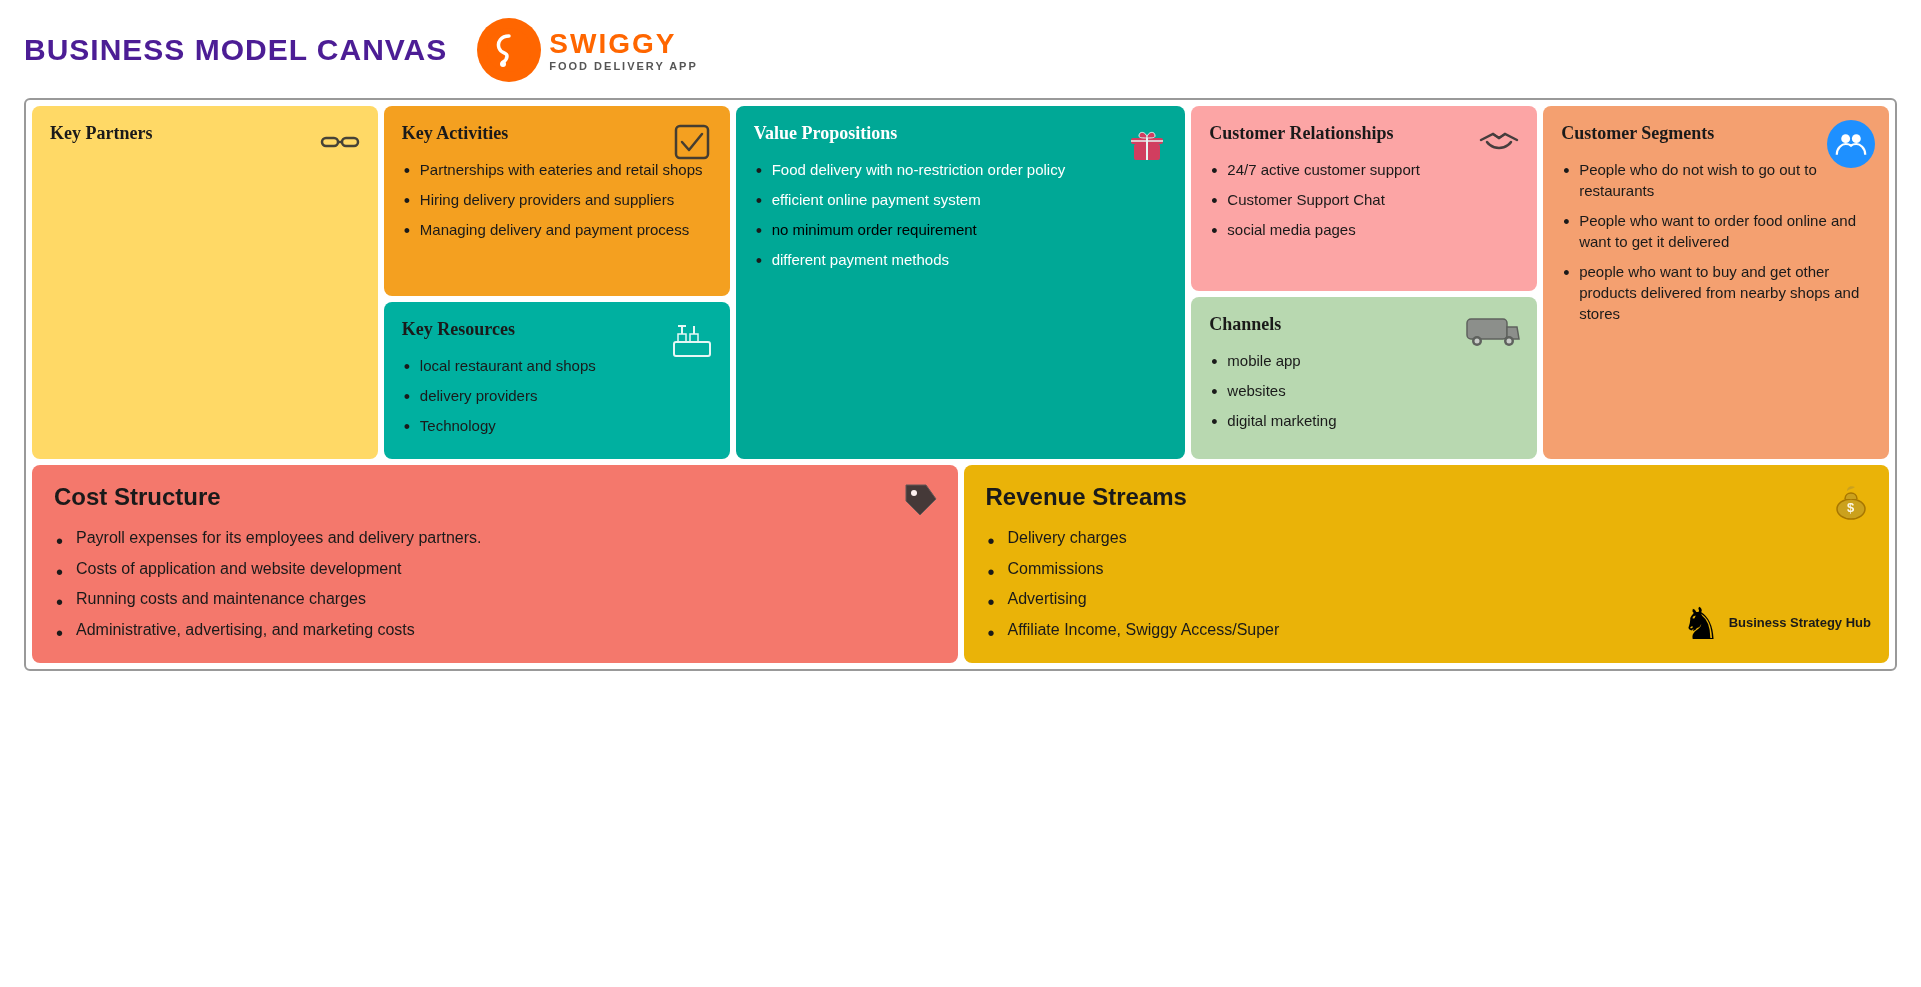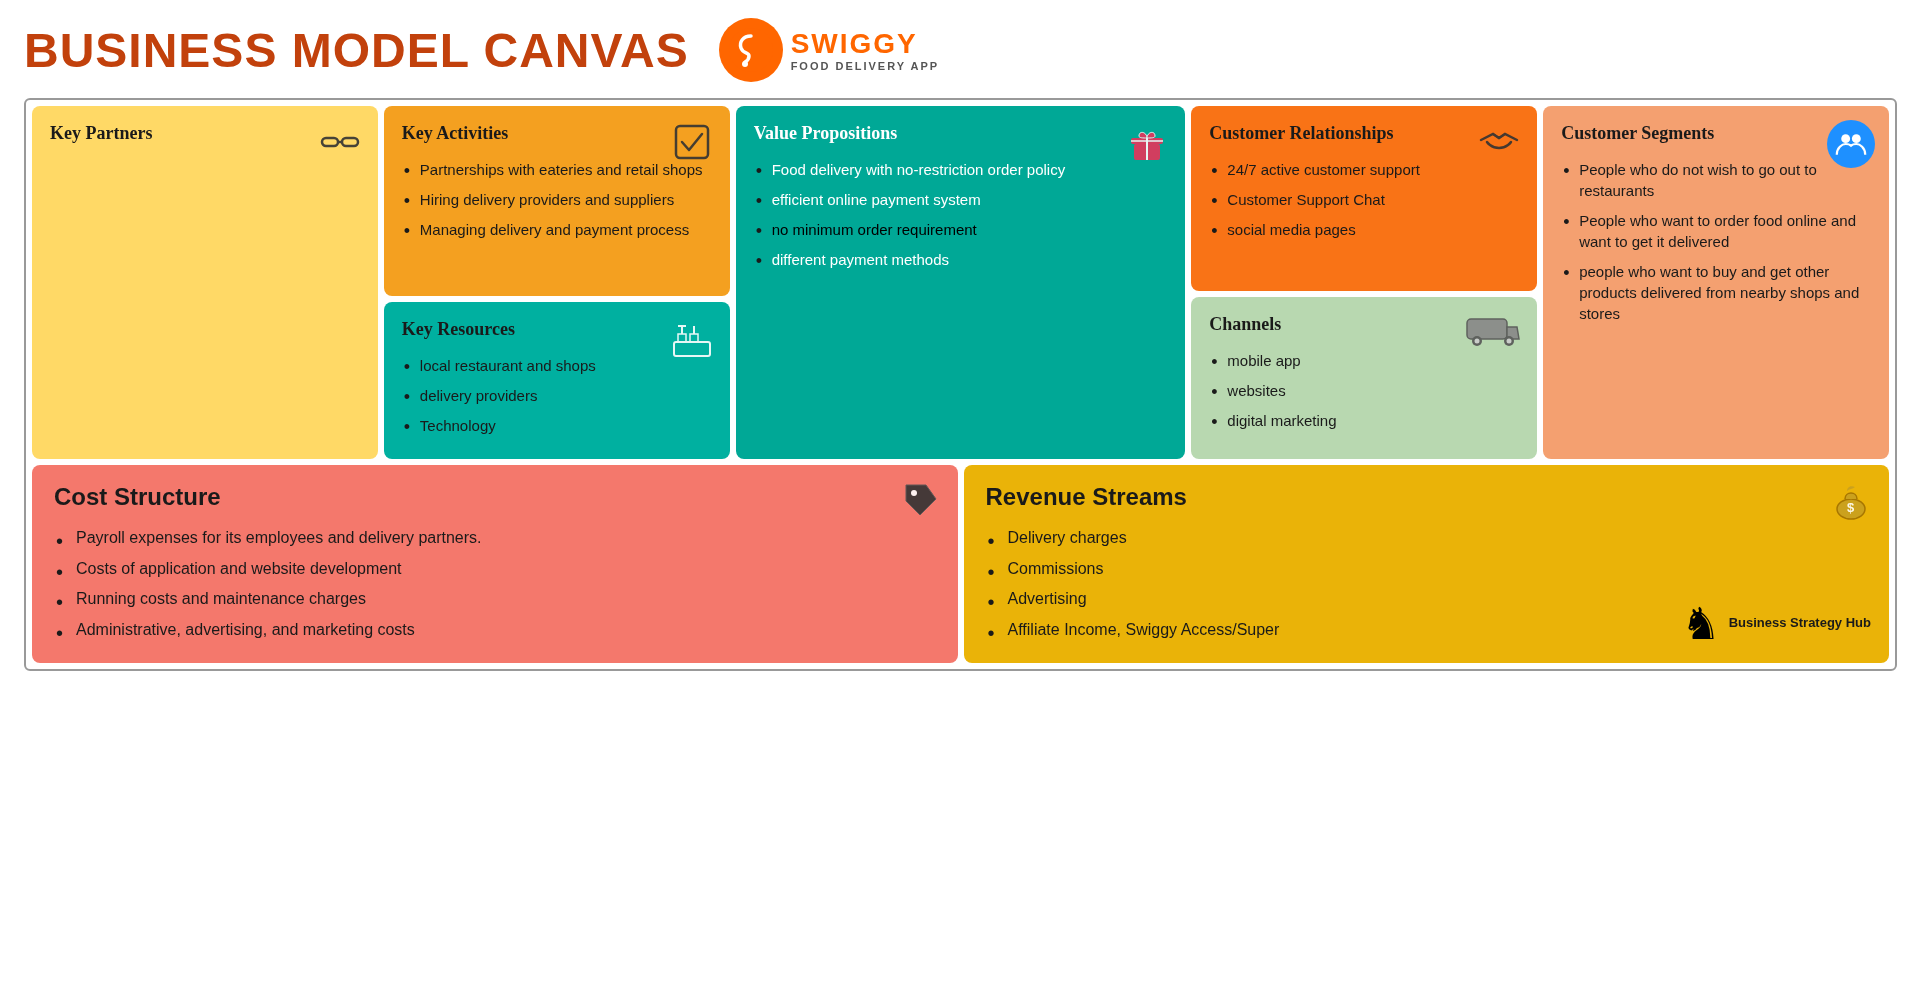--- a/index.html
+++ b/index.html
@@ -16,23 +16,23 @@
       padding: 18px 24px 18px 24px;
       background: #fff;
     }
     .header {
       display: flex;
       align-items: center;
       margin-bottom: 16px;
       gap: 30px;
     }
     .header-title {
-      font-size: 48px;
+      font-size: 30px;
       font-weight: 900;
-      color: #c2410c;
+      color: #4c1d95;
       letter-spacing: 1px;
       text-transform: uppercase;
     }
     .logo-circle {
       width: 64px;
       height: 64px;
       background: #FF6600;
       border-radius: 50%;
       display: flex;
       align-items: center;
@@ -89,21 +89,21 @@
     .cell-bottom {
       border-radius: 8px;
       padding: 18px 22px 14px 22px;
       position: relative;
       min-height: 160px;
     }
 
     .cell-yellow { background: #FFD966; }
     .cell-orange { background: #F4A020; }
     .cell-teal { background: #00B0A0; }
-    .cell-green-light { background: #f97316; }
+    .cell-green-light { background: #fca5a5; }
     .cell-salmon { background: #F4786C; }
     .cell-green { background: #eab308; }
 
     
     .col-activities {
       display: flex;
       flex-direction: column;
       gap: 6px;
     }
     .col-cr {

